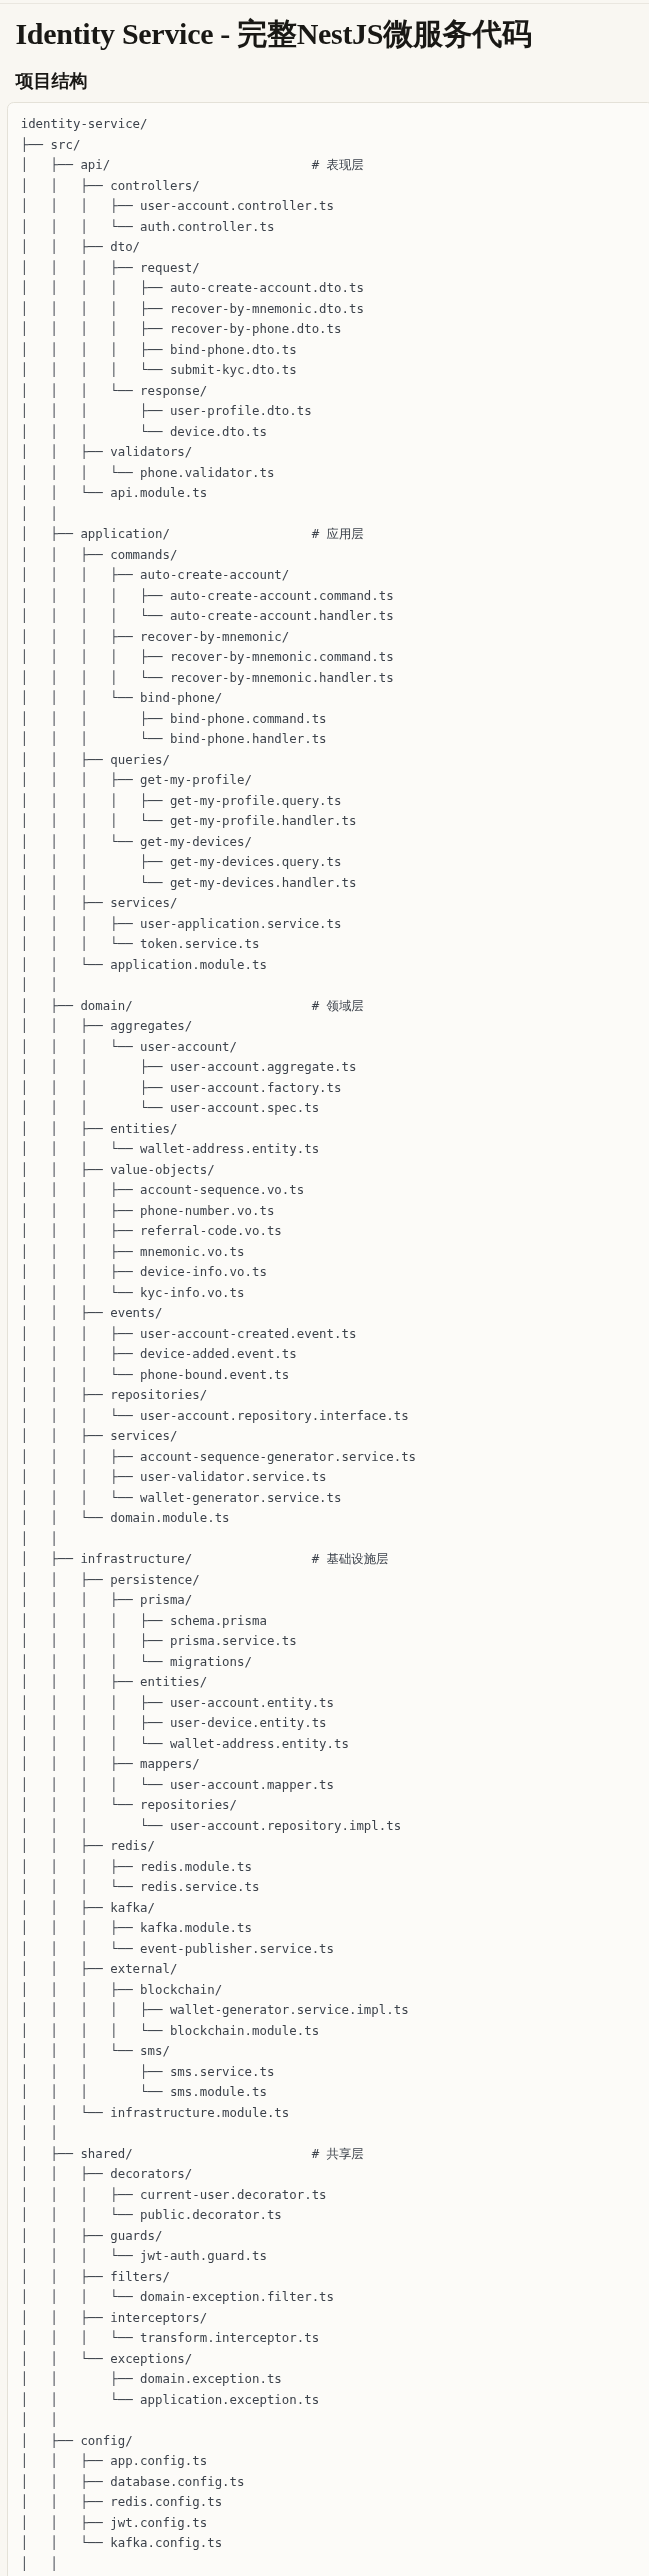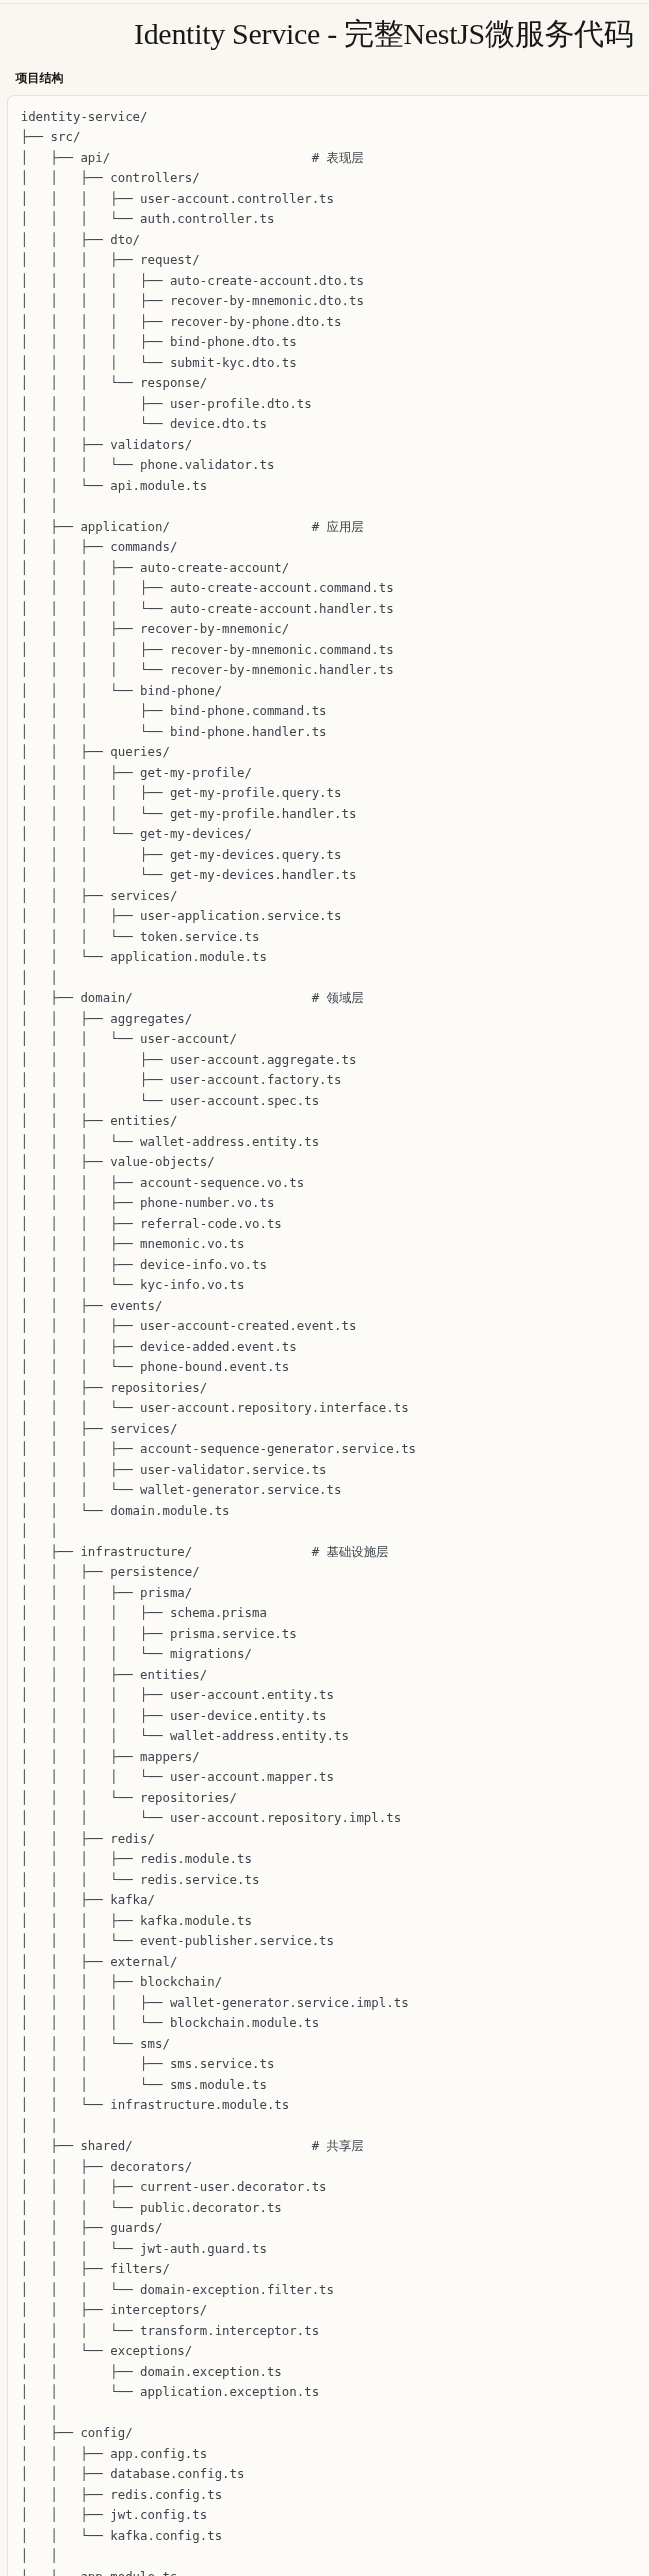--- a/index.html
+++ b/index.html
@@ -11,27 +11,27 @@
   body{
     width:649px;height:3043px;overflow:hidden;
     background:var(--page-bg);
     font-family:"Liberation Sans", sans-serif;
   }
   .top-rule{height:3.6px;border-bottom:0.5px solid var(--top-rule);}
   .page{padding:11.3px 15.5px 0 15.5px;}
   .doc-title{
     margin:0;
     font-family:"Liberation Serif", serif;
-    font-weight:400;font-size:30px;line-height:1.25;
-    letter-spacing:-0.3px;color:var(--heading-text);text-align:right;
+    font-weight:700;font-size:30px;line-height:1.25;
+    letter-spacing:-0.3px;color:var(--heading-text);
   }
   .section-heading{
     margin:18.5px 0 9.3px 0;
     font-family:"Liberation Sans", sans-serif;
-    font-weight:700;font-size:12px;line-height:1.2;
+    font-weight:700;font-size:18px;line-height:1.2;
     color:var(--heading-text);
   }
   .code-block{
     margin-left:-8.2px;   
     margin-right:-20.6px;  
     background:var(--code-bg);
     border:0.8px solid var(--code-border);
     border-radius:6.7px;
   }
   .file-tree{

